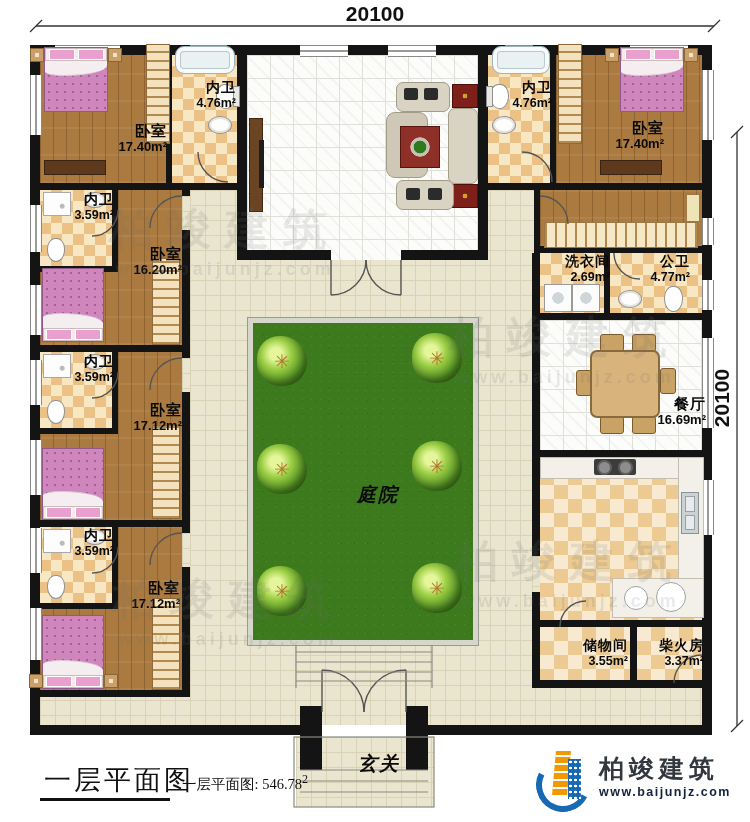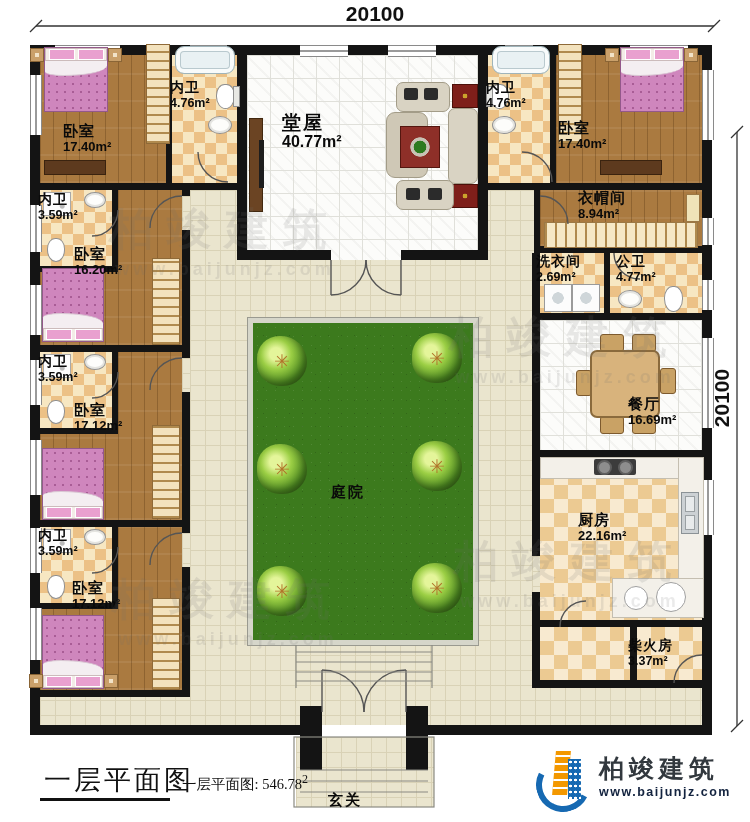--- a/index.html
+++ b/index.html
@@ -29,28 +29,28 @@
         background-image:radial-gradient(rgba(255,255,255,.10) 9%,transparent 10%),
                          radial-gradient(rgba(0,0,0,.16) 9%,transparent 10%);
         background-size:9px 9px,13px 13px;background-position:0 0,4px 6px;
         border:5px solid #d6d6ca;box-shadow:0 0 0 1px #9a9a90;}
   .wall{background:#141414;}
   .window-h{background:#fff;border-top:1px solid #8a8a8a;border-bottom:1px solid #8a8a8a;
         background-image:linear-gradient(to bottom,transparent 42%,#9a9a9a 42% 58%,transparent 58%);}
   .window-v{background:#fff;border-left:1px solid #8a8a8a;border-right:1px solid #8a8a8a;
         background-image:linear-gradient(to right,transparent 42%,#9a9a9a 42% 58%,transparent 58%);}
   
-  .lbl{position:absolute;text-align:left;font-weight:700;color:#0a0a0a;line-height:1.12;z-index:6;}
+  .lbl{position:absolute;text-align:right;font-weight:700;color:#0a0a0a;line-height:1.12;z-index:6;}
   .lbl .nm{font-size:15px;letter-spacing:1px;}
   .lbl .ar{font-size:13px;}
   .lbl-sm .nm{font-size:14px;}
   .lbl-sm .ar{font-size:12.5px;}
   .lbl-big .nm{font-size:19px;letter-spacing:2px;}
   .lbl-big .ar{font-size:16px;}
-  .lbl-one{font-size:15px;letter-spacing:2px;}
+  .lbl-one{font-size:19px;letter-spacing:2px;font-style:italic;}
   .dim{position:absolute;font-weight:700;font-size:21px;color:#111;text-align:center;z-index:6;}
   
   .bed{position:absolute;z-index:2;border:1px solid #93588a;background-color:#cf86bd;
        background-image:radial-gradient(#a95d96 1.1px,transparent 1.3px);background-size:8px 8px;}
   .pillrow{position:absolute;left:0;right:0;height:13px;background:#f3ece7;display:flex;gap:3px;
        justify-content:center;align-items:center;border:1px solid #cbb;box-sizing:border-box;}
   .pill{width:24px;height:9px;background:#e9a0cf;border:1px solid #fff;}
   .sheet{position:absolute;left:0;right:0;height:14px;background:#f4eef1;
        border-bottom:1px solid #d9c8d3;border-radius:0 0 70% 30%;}
   .sheet.up{border-radius:30% 70% 0 0;border-bottom:none;border-top:1px solid #d9c8d3;}
@@ -359,58 +359,50 @@
       <div class="ar">17.12m²</div>
     </div>
   <div class="lbl lbl-sm" style="left:38px;top:528px;width:76px;">
     <div class="nm">内卫</div>
       <div class="ar">3.59m²</div>
     </div>
   <div class="lbl" style="left:72px;top:580px;width:108px;">
     <div class="nm">卧室</div>
       <div class="ar">17.12m²</div>
     </div>
-  <div class="lbl lbl-big" style="left:282px;top:112px;width:104px;">
-    <div class="nm">堂屋</div>
-      <div class="ar">40.77m²</div>
-    </div>
   <div class="lbl lbl-sm" style="left:486px;top:80px;width:66px;">
     <div class="nm">内卫</div>
       <div class="ar">4.76m²</div>
     </div>
   <div class="lbl" style="left:558px;top:120px;width:106px;">
     <div class="nm">卧室</div>
       <div class="ar">17.40m²</div>
     </div>
-  <div class="lbl" style="left:578px;top:190px;width:84px;">
-    <div class="nm">衣帽间</div>
-      <div class="ar">8.94m²</div>
-    </div>
   <div class="lbl lbl-sm" style="left:536px;top:254px;width:74px;">
     <div class="nm">洗衣间</div>
       <div class="ar">2.69m²</div>
     </div>
   <div class="lbl lbl-sm" style="left:616px;top:254px;width:74px;">
     <div class="nm">公卫</div>
       <div class="ar">4.77m²</div>
     </div>
   <div class="lbl" style="left:628px;top:396px;width:78px;">
     <div class="nm">餐厅</div>
       <div class="ar">16.69m²</div>
     </div>
-  <div class="lbl" style="left:578px;top:512px;width:84px;">
-    <div class="nm">厨房</div>
-      <div class="ar">22.16m²</div>
+  <div class="lbl lbl-sm" style="left:540px;top:638px;width:88px;">
+    <div class="nm">储物间</div>
+      <div class="ar">3.55m²</div>
     </div>
   <div class="lbl lbl-sm" style="left:628px;top:638px;width:76px;">
     <div class="nm">柴火房</div>
       <div class="ar">3.37m²</div>
     </div>
   <div class="lbl lbl-one" style="left:331px;top:484px;width:68px;">庭院</div>
-  <div class="lbl lbl-one" style="left:328px;top:792px;width:72px;">玄关</div>
+  <div class="lbl lbl-one" style="left:328px;top:753px;width:72px;">玄关</div>
 </div>
 
 <svg class="abs" style="left:0;top:0;z-index:5;pointer-events:none;" width="750" height="822">
   <g stroke="#555" stroke-width="1.4" fill="none">
     <path d="M366,260 A35,35 0 0 1 331,295"></path>
       <line x1="331" y1="260" x2="331" y2="295"></line>
     <path d="M366,260 A35,35 0 0 0 401,295"></path>
       <line x1="401" y1="260" x2="401" y2="295"></line>
     <path d="M364,712 A42,42 0 0 0 322,670"></path>
       <line x1="322" y1="712" x2="322" y2="670"></line>

